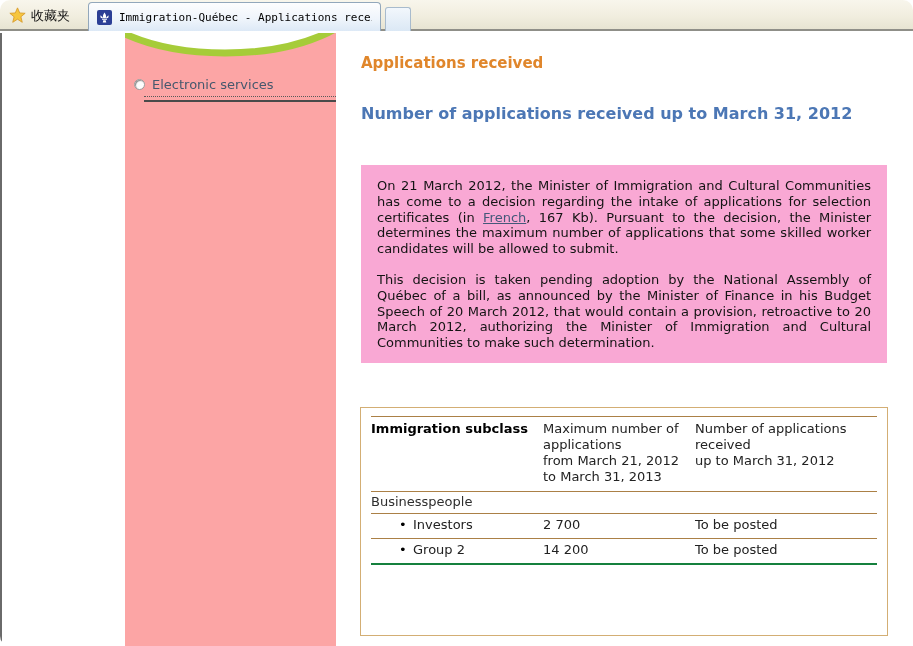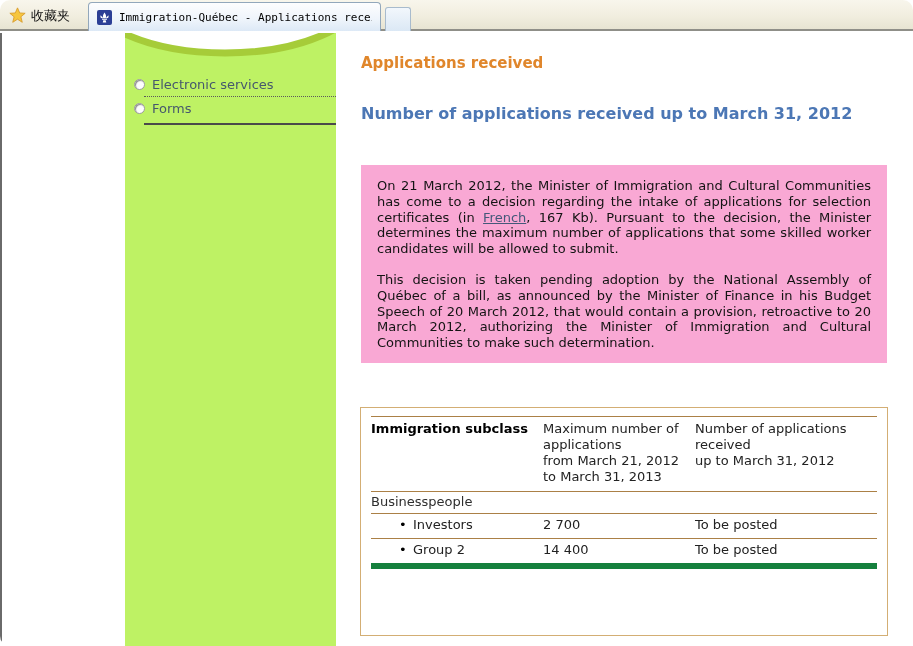--- a/index.html
+++ b/index.html
@@ -37,21 +37,21 @@
     border:1px solid #a8bbcd; border-bottom:none; border-radius:3px 3px 0 0;
   }
 
   
   .page {
     position:absolute; top:33px; left:0; width:913px; height:613px;
     background:#fff; border-left:2px solid #6a6a6a;
   }
   .sidebar {
     position:absolute; left:123px; top:0; width:211px; height:613px;
-    background:#bef264;
+    background:#fca5a5;
   }
   .arc-wrap { position:absolute; top:0; left:0; width:211px; height:24px; }
   .menu { position:absolute; top:40px; left:0; width:211px; }
   .menu-item {
     display:flex; align-items:center; gap:7px; padding:4px 0 4px 9px; cursor:pointer;
   }
   .radio {
     width:11px; height:11px; border-radius:50%; background:#fdfdfd;
     border:1px solid #9c9c9c;
     box-shadow:inset 1px 1px 1px rgba(0,0,0,.45), inset -1px -1px 0 #fff;
@@ -75,21 +75,21 @@
 
   
   .tbl-wrap {
     position:absolute; top:374px; left:0; width:528px; height:229px;
     border:1px solid #d3ae74; padding:8px 10px 0;
   }
   table { width:100%; border-collapse:collapse; font-size:13px; color:#222; table-layout:fixed; }
   col.c1 { width:172px; } col.c2 { width:152px; } col.c3 { width:182px; }
   th, td { text-align:left; vertical-align:top; font-weight:normal; }
   tr { border-top:1px solid #ab8046; }
-  tr.last { border-bottom:6px solid #15803d; }
+  tr.last { border-bottom:2px solid #15803d; }
   th { padding:4px 6px 6px 0; line-height:16px; }
   th.main { font-weight:bold; color:#000; }
   .prewrap { white-space:pre-line; }
   td { padding:3px 6px 5px 0; line-height:16px; }
   tr.group td { padding:2px 0 3px; color:#2e2e2e; }
   td.item { padding-left:28px;margin-top:10px; }
   .bullet { display:inline-block; width:14px; color:#000; }
 </style>
 </head>
 <body>
@@ -127,24 +127,20 @@
         <svg width="211" height="24" viewBox="0 0 211 24">
           <ellipse cx="100" cy="-50" rx="146" ry="70" fill="#ffffff" stroke="#a6cc39" stroke-width="7"></ellipse>
         </svg>
       </div>
       <div class="menu">
         <div class="menu-item">
           <span class="radio"></span>
           <span class="menu-label">Electronic services</span>
         </div>
         <div class="menu-sep"></div>
-        <div class="menu-item">
-          <span class="radio"></span>
-          <span class="menu-label">Forms</span>
-        </div>
         <div class="menu-end"></div>
       </div>
     </div>
 
     <div class="content">
       <div class="h1">Applications received</div>
       <div class="h2">Number of applications received up to March 31, 2012</div>
 
       <div class="notice">
         <p><span>On 21 March 2012, the Minister of Immigration and Cultural Communities has come to a decision regarding the intake of applications for selection certificates (in </span><span class="link">French</span><span>, 167 Kb). Pursuant to the decision, the Minister determines the maximum number of applications that some skilled worker candidates will be allowed to submit.</span></p>
@@ -172,21 +168,21 @@
           <tr class="group">
             <td colspan="3">Businesspeople</td>
           </tr>
           <tr>
             <td class="item"><span class="bullet">•</span><span>Investors</span></td>
             <td>2 700</td>
             <td>To be posted</td>
           </tr>
           <tr class="last">
             <td class="item"><span class="bullet">•</span><span>Group 2</span></td>
-            <td>14 400</td>
+            <td>14 200</td>
             <td>To be posted</td>
           </tr>
         </tbody>
           </table>
       </div>
     </div>
   </div>
 </div>
 
 </body></html>

